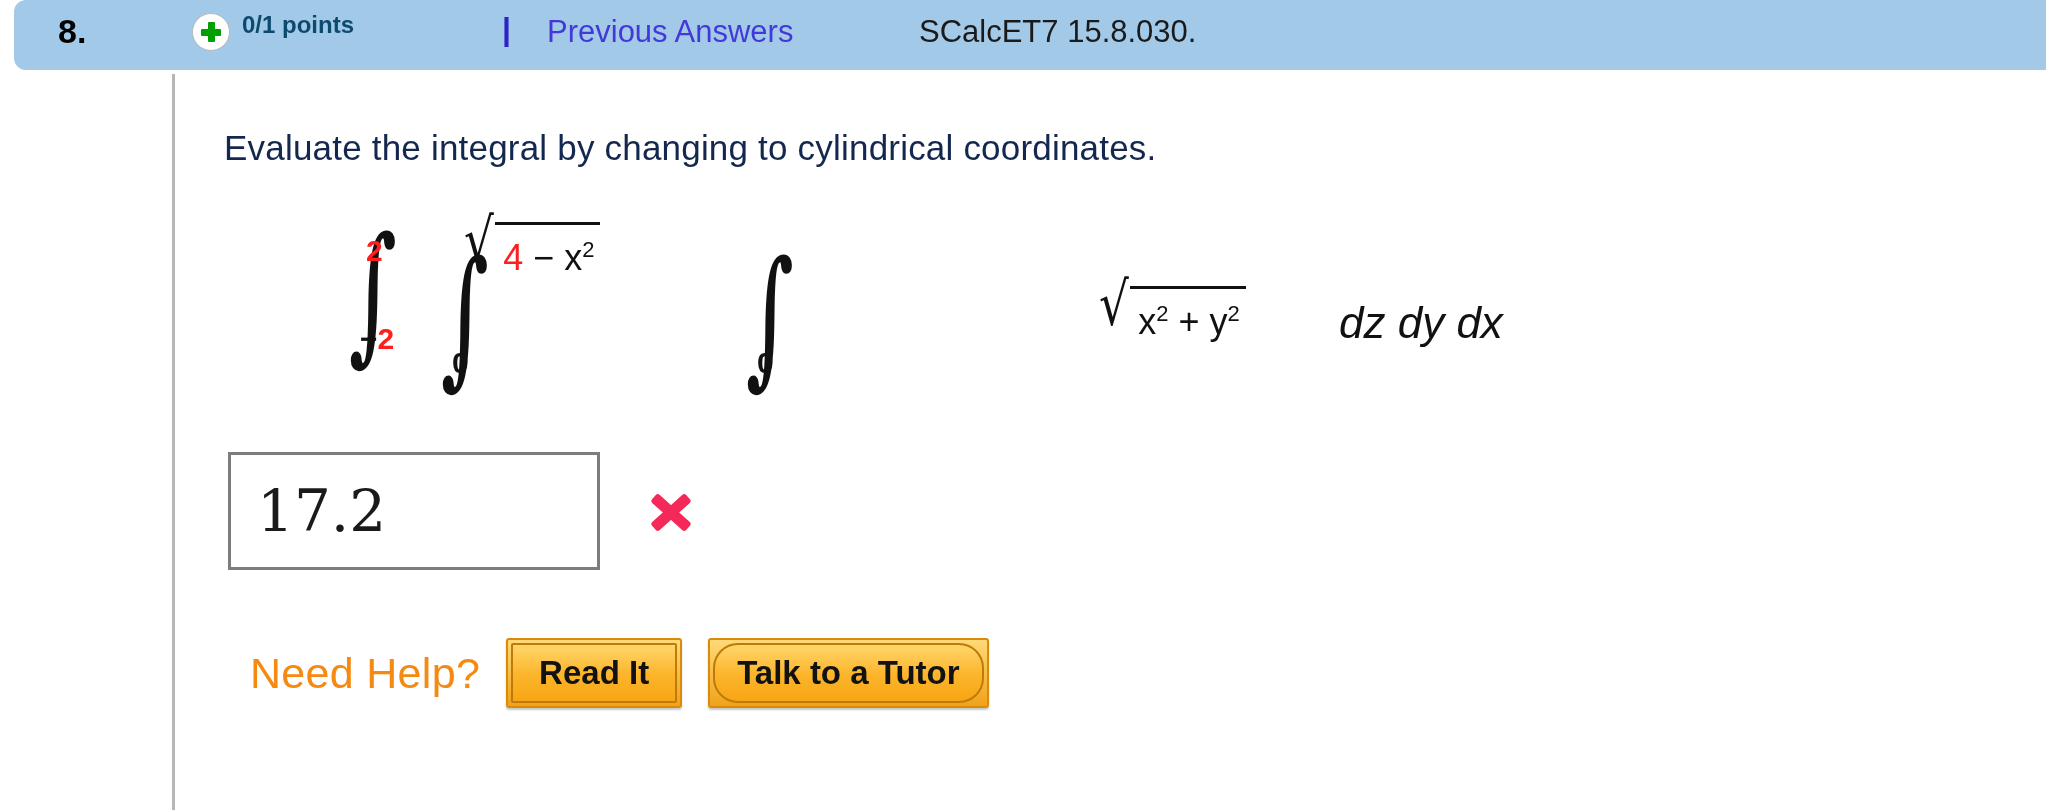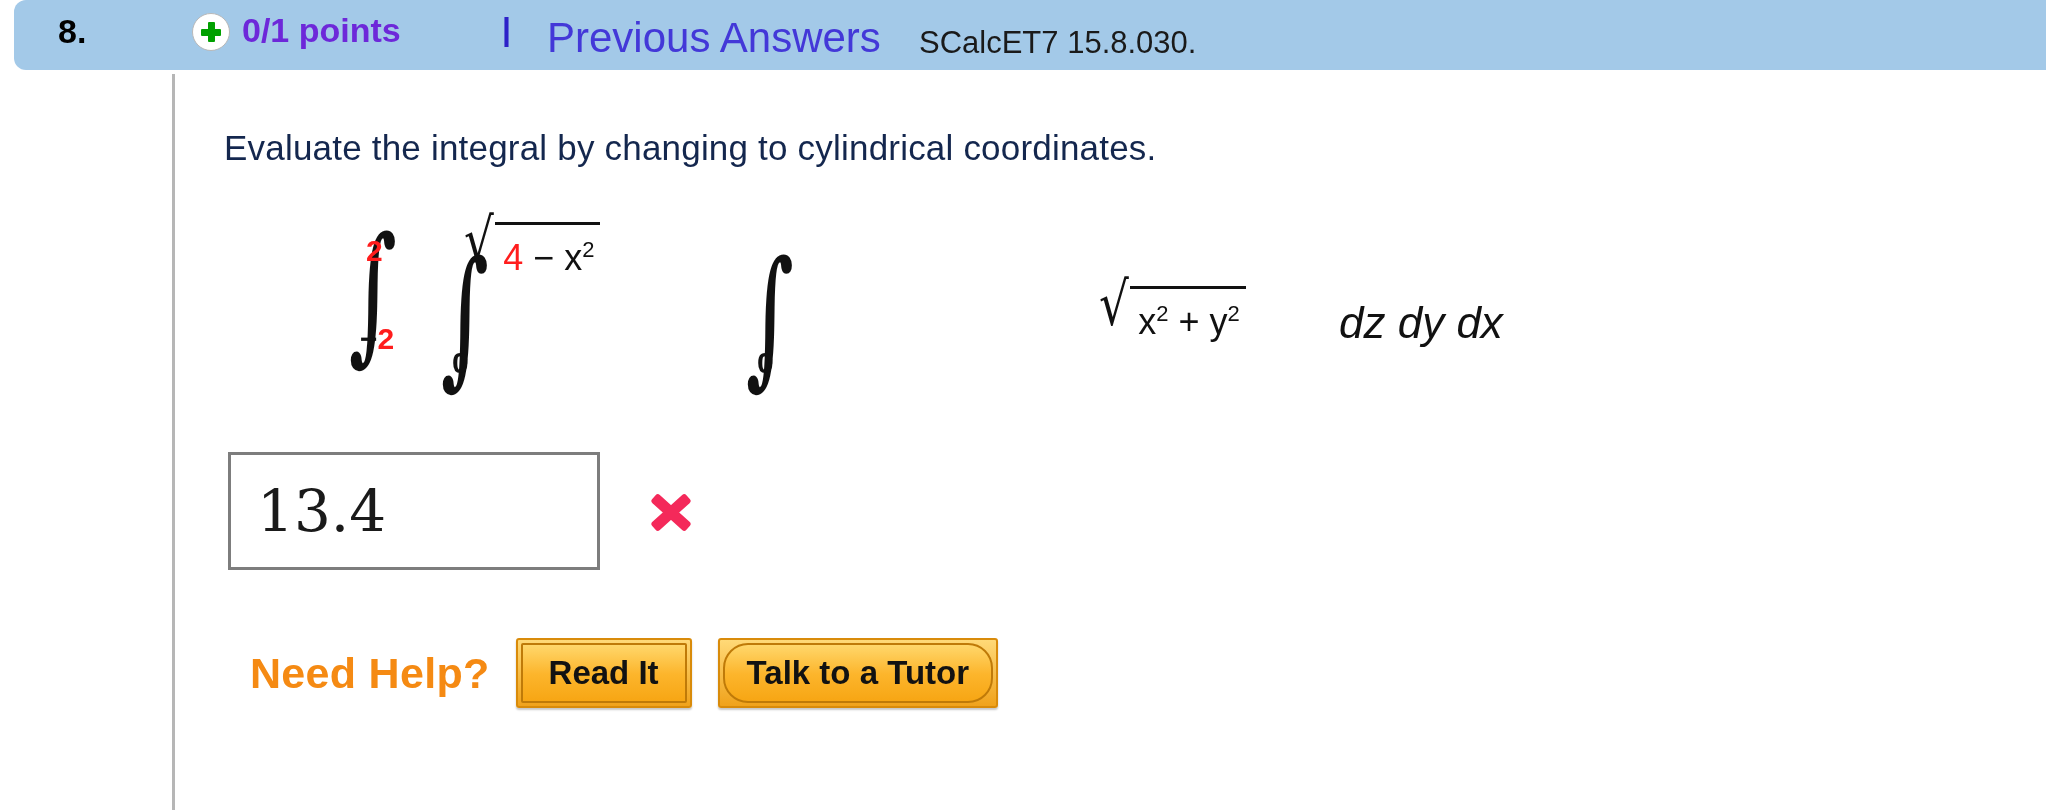--- a/index.html
+++ b/index.html
@@ -61,50 +61,49 @@
     position: absolute;
     width: 7px;
     height: 20px;
     background: #00a000;
     border-radius: 1px;
   }
   .points-label {
     position: absolute;
     left: 228px;
     top: 11px;
-    font-size: 34px;
-    font-weight: bold;
-    color: #6d28d9;
+    font-size: 24px;
+    font-weight: bold;
+    color: #0c4a6e;
     white-space: nowrap;
   }
   .pipe-sep {
     position: absolute;
     left: 488px;
     top: 11px;
     font-size: 32px;
     font-weight: bold;
     color: #2d21c8;
   }
   .prev-answers {
     position: absolute;
     left: 533px;
     top: 14px;
-    font-size: 42px;
+    font-size: 31px;
     color: #4338d8;
     white-space: nowrap;
     cursor: pointer;
   }
   .problem-code {
     position: absolute;
     left: 905px;
     top: 14px;
     font-size: 31px;
     color: #1a1a1a;
     white-space: nowrap;
-    margin-top: 11px;
   }
 
   
   .left-rule {
     position: absolute;
     left: 172px;
     top: 74px;
     width: 3px;
     height: 736px;
     background: #b6b6b6;
@@ -250,21 +249,21 @@
   
   .help-row {
     position: absolute;
     left: 250px;
     top: 638px;
     display: flex;
     align-items: center;
   }
   .need-help {
     font-size: 43px;
-    font-weight: bold;
+    font-weight: normal;
     color: #f58a13;
     letter-spacing: 0.3px;
     white-space: nowrap;
   }
   .help-btn {
     margin-left: 26px;
     padding: 3px;
     background: linear-gradient(#ffd977, #f0a21b);
     border: 2px solid #d98b0a;
     border-radius: 3px;
@@ -345,21 +344,21 @@
 
     <div class="mwrap" style="left:1115px; top:86px;">
       <span class="dparts">dz dy dx</span>
     </div>
 
   </div>
 </div>
 
 <div class="answer-row">
   <div class="answer-box">
-    <span class="answer-value">13.4</span>
+    <span class="answer-value">17.2</span>
   </div>
   <div class="wrong-mark">
     <i></i>
     <i></i>
   </div>
 </div>
 
 <div class="help-row">
   <span class="need-help">Need Help?</span>
 

